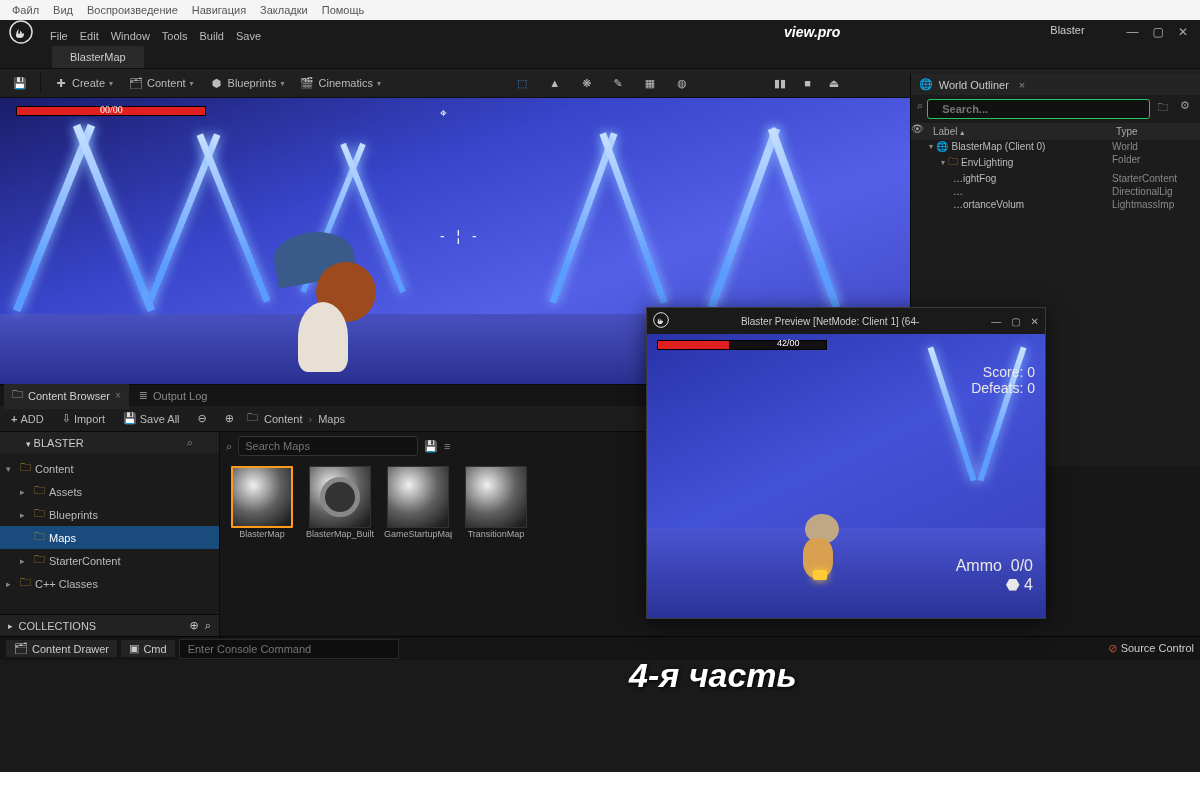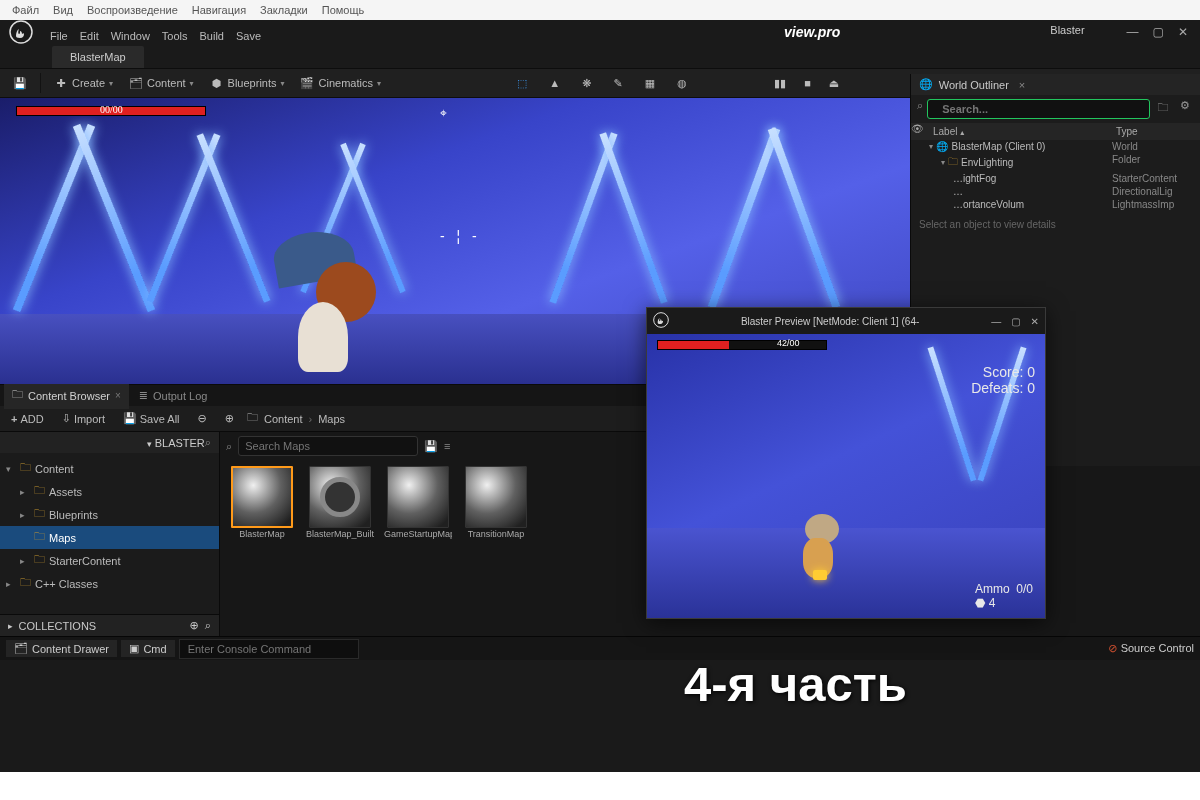--- a/index.html
+++ b/index.html
@@ -51,42 +51,42 @@
 .panel-tabs{height:22px; background:#151515; display:flex; align-items:center; gap:2px; padding-left:4px; border-top:1px solid #0a0a0a;}
 .ptab{padding:4px 8px; font-size:11px; background:#262626; color:#d0d0d0; display:flex; gap:5px; align-items:center;}
 .ptab.inactive{background:transparent; color:#888;}
 .ptab .x{font-size:10px;color:#777;}
 .cb-toolbar{height:26px; background:#1d1d1d; display:flex; align-items:center; gap:8px; padding:0 6px; font-size:11px; color:#bbb; border-bottom:1px solid #0a0a0a;}
 .cb-toolbar .btn{display:flex; gap:3px; align-items:center; padding:2px 5px;}
 .breadcrumb{display:flex; gap:6px; align-items:center;}
 .breadcrumb .sep{color:#666;}
 .cb-body{height:204px; display:flex; background:#171717;}
 .cb-tree{width:220px; background:#1b1b1b; border-right:1px solid #0a0a0a; display:flex; flex-direction:column;}
-.tree-hd{display:flex; align-items:center; padding:4px 8px; background:#222; font-size:11px; color:#ccc; justify-content:flex-end;}
+.tree-hd{display:flex; align-items:center; padding:4px 26px; background:#222; font-size:11px; color:#ccc; justify-content:space-between;}
 .tree-hd .q{color:#888;}
 .tree-items{flex:1; padding:4px 0; font-size:11px;}
 .tree-item{padding:2px 6px; display:flex; gap:4px; align-items:center; color:#bbb;}
 .tree-item .arr{width:10px; color:#888; font-size:9px;}
 .tree-item .fold{color:#c89830;}
 .tree-item.sel{background:#1a4b7d; color:#fff;}
 .tree-ft{padding:4px 8px; background:#222; font-size:11px; border-top:1px solid #0a0a0a; display:flex; align-items:center; gap:6px;}
 .cb-main{flex:1; display:flex; flex-direction:column;}
 .cb-search{height:28px; display:flex; align-items:center; padding:0 6px; gap:6px;}
 .cb-search input{flex:1; max-width:180px; background:#111; border:1px solid #333; padding:3px 6px; font-size:11px; color:#888; border-radius:3px;}
 .assets{flex:1; display:flex; gap:10px; padding:6px 8px; align-items:flex-start;}
 .asset{width:68px; display:flex; flex-direction:column; align-items:center; gap:2px;}
 .asset .thumb{width:62px; height:62px; background:radial-gradient(circle at 35% 30%,#f0f0f0,#606060 50%,#202020 90%); border:1px solid #333; border-radius:1px; position:relative;}
 .asset.sel .thumb{border:2px solid #ff9a1a;}
 .asset.data .thumb::after{content:""; position:absolute; inset:10px; border:5px solid #888; border-radius:50%; background:#333;}
 .asset .lbl{font-size:9px; color:#aaa; text-align:center; width:68px; line-height:1.1; overflow:hidden;}
 .cb-status{height:20px; background:#1b1b1b; border-top:1px solid #0a0a0a; padding:2px 8px; font-size:10px; color:#999;}
 
 .statusbar{height:24px; background:#151515; border-top:1px solid #060606; display:flex; align-items:center; gap:4px; padding:0 6px; font-size:11px; color:#ccc;}
 .statusbar .btn{display:flex; gap:4px; align-items:center; padding:2px 8px; background:#242424;}
-.statusbar input{background:#0e0e0e; border:1px solid #2a2a2a; padding:3px 8px; font-size:11px; color:#666; width:180px;}
+.statusbar input{background:#0e0e0e; border:1px solid #2a2a2a; padding:3px 8px; font-size:11px; color:#666; width:220px;}
 .statusbar .right{margin-left:auto; display:flex; gap:10px; align-items:center;}
 
 .right-panel{position:absolute; top:54px; right:0; width:290px; bottom:306px; background:#1c1c1c; border-left:1px solid #0a0a0a; display:flex; flex-direction:column; z-index:5;}
 .rp-tab{display:flex; align-items:center; gap:6px; padding:4px 8px; background:#242424; font-size:11px;}
 .rp-search{padding:4px 6px; display:flex; gap:4px;}
 .rp-search input{flex:1; background:#111; border:1px solid #22c55e; padding:3px 14px; font-size:11px; color:#888; border-radius:3px;font-weight:bold;}
 .rp-search .ico{width:18px; text-align:center; color:#999;}
 .rp-head{display:flex; background:#252525; font-size:10px; color:#aaa;}
 .rp-head .c1{width:18px;} .rp-head .c2{flex:1; padding:3px 4px;} .rp-head .c3{width:88px; padding:3px 4px;}
 .rp-row{display:flex; font-size:10px; color:#bbb; padding:1px 0;}
@@ -98,28 +98,28 @@
 
 .preview{position:absolute; left:646px; top:287px; width:400px; height:312px; background:#1a1a1a; border:1px solid #3a3a3a; box-shadow:0 4px 20px rgba(0,0,0,.6); z-index:20; display:flex; flex-direction:column;}
 .pv-title{height:26px; display:flex; align-items:center; gap:8px; padding:0 6px; background:#1a1a1a; font-size:10px; color:#ccc;}
 .pv-title .t{flex:1; text-align:center;}
 .pv-title .wc{display:flex; gap:10px; color:#aaa;}
 .pv-view{flex:1; background:linear-gradient(155deg,#2832a8 0%,#4452d8 45%,#3840b8 100%); position:relative; overflow:hidden;}
 .pv-hp{position:absolute; top:6px; left:10px; width:170px; height:10px; background:#111; border:1px solid #000;}
 .pv-hp .f{height:100%; width:42%; background:#e02020;}
 .pv-hp-txt{position:absolute; top:4px; left:130px; font-size:9px; color:#fff;}
 .pv-score{position:absolute; top:30px; right:10px; font-family:"Comic Sans MS",cursive; color:#e8e8e8; font-size:14px; text-align:right;}
-.pv-ammo{position:absolute; bottom:8px; right:12px; font-family:"Comic Sans MS",cursive; color:#e8e8e8; font-size:12px; }
+.pv-ammo{position:absolute; bottom:24px; right:12px; font-family:"Comic Sans MS",cursive; color:#e8e8e8; font-size:16px; text-align:right;}
 .pv-char{position:absolute; left:140px; bottom:30px; width:70px; height:110px;}
 .pv-char .body{position:absolute; bottom:10px; left:16px; width:30px; height:40px; background:#d8a050; border-radius:40%;}
 .pv-char .head{position:absolute; bottom:44px; left:18px; width:34px; height:30px; background:#c0a884; border-radius:50%;}
 .pv-char .light{position:absolute; bottom:8px; left:26px; width:14px; height:10px; background:#ffcc33; border-radius:2px; box-shadow:0 0 8px #ffcc33;}
 .pv-floor{position:absolute; bottom:0; left:0; right:0; height:90px; background:linear-gradient(180deg,#4a54d0,#2a3298);}
 
-.caption{position:absolute; left:684px; top:636px; color:#fff; font-weight:700; font-size:49px; z-index:30; text-shadow:1px 1px 4px #000;}
+.caption{position:absolute; left:629px; top:636px; color:#fff; font-style:italic; font-weight:700; font-size:34px; z-index:30; text-shadow:1px 1px 4px #000;}
 </style>
 </head>
 <body>
 
 <div class="outer-menubar">
   <span>Файл</span>
   <span>Вид</span>
   <span>Воспроизведение</span>
   <span>Навигация</span>
   <span>Закладки</span>
@@ -287,21 +287,20 @@
           <div class="c3">DirectionalLig</div>
         </div>
       <div class="rp-row">
           <div class="c1"></div>
           <div class="c2" style="padding-left:24px">
             <span>…ortanceVolum</span>
           </div>
           <div class="c3">LightmassImp</div>
         </div>
     </div>
-    <div class="rp-hint">Select an object to view details</div>
   </div>
 
   <div class="panel-tabs">
     <div class="ptab">
         <span>🗀</span>
         <span>Content Browser</span>
         <span class="x">×</span>
       </div>
     <div class="ptab inactive">
         <span>≣</span>

